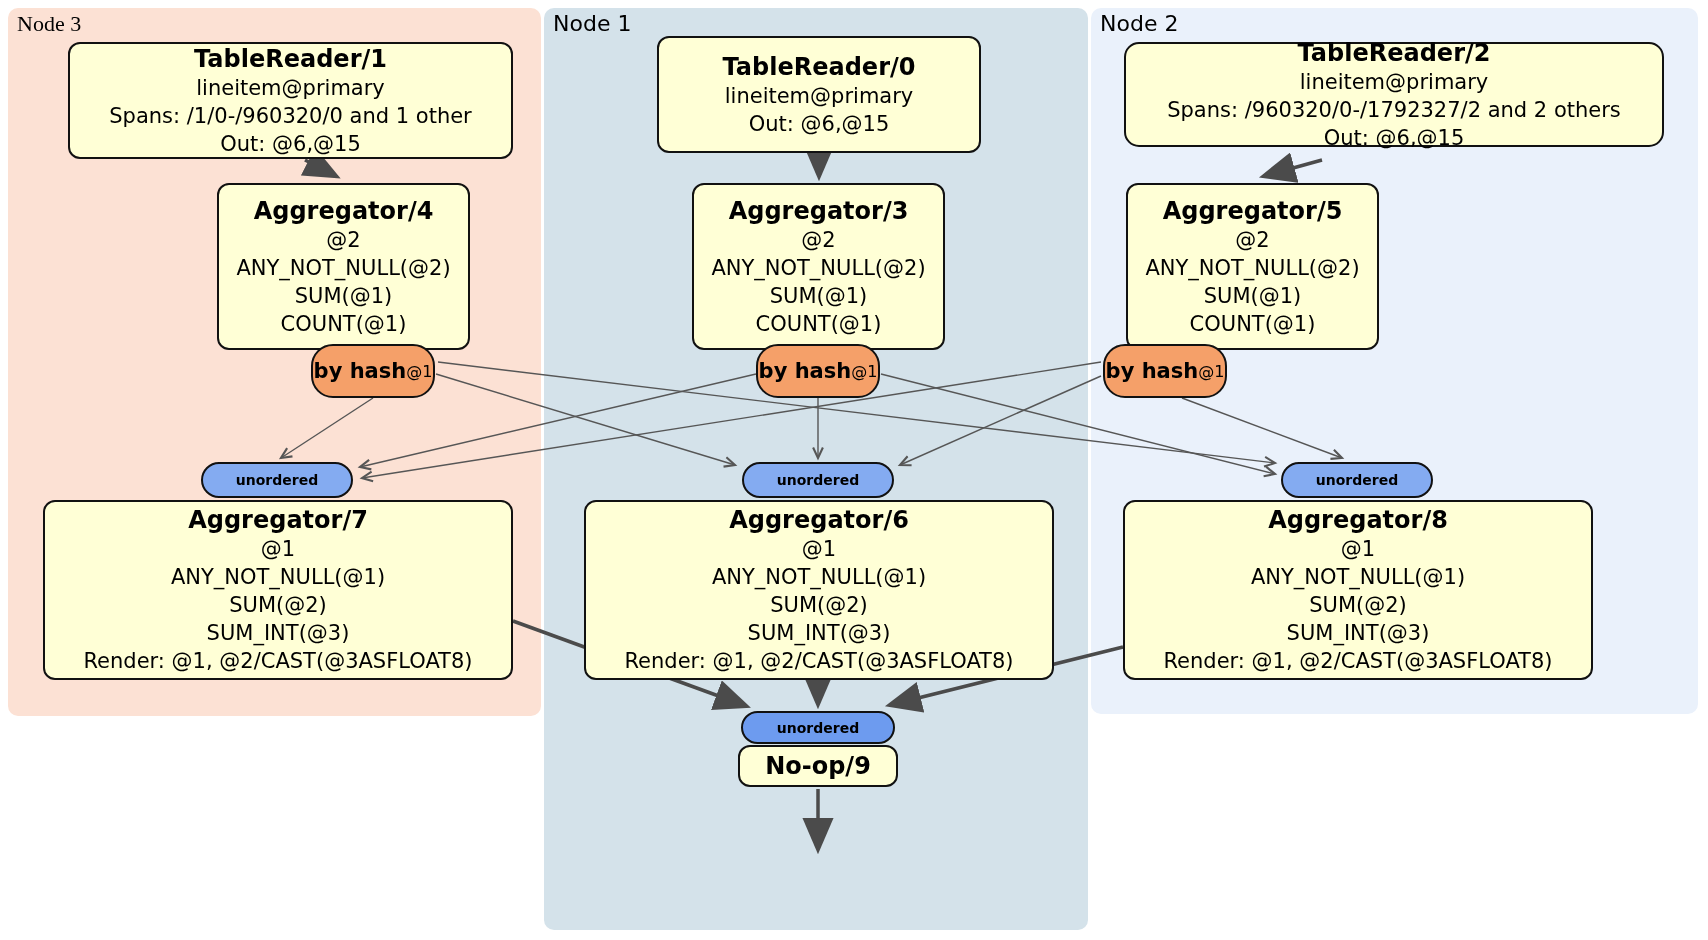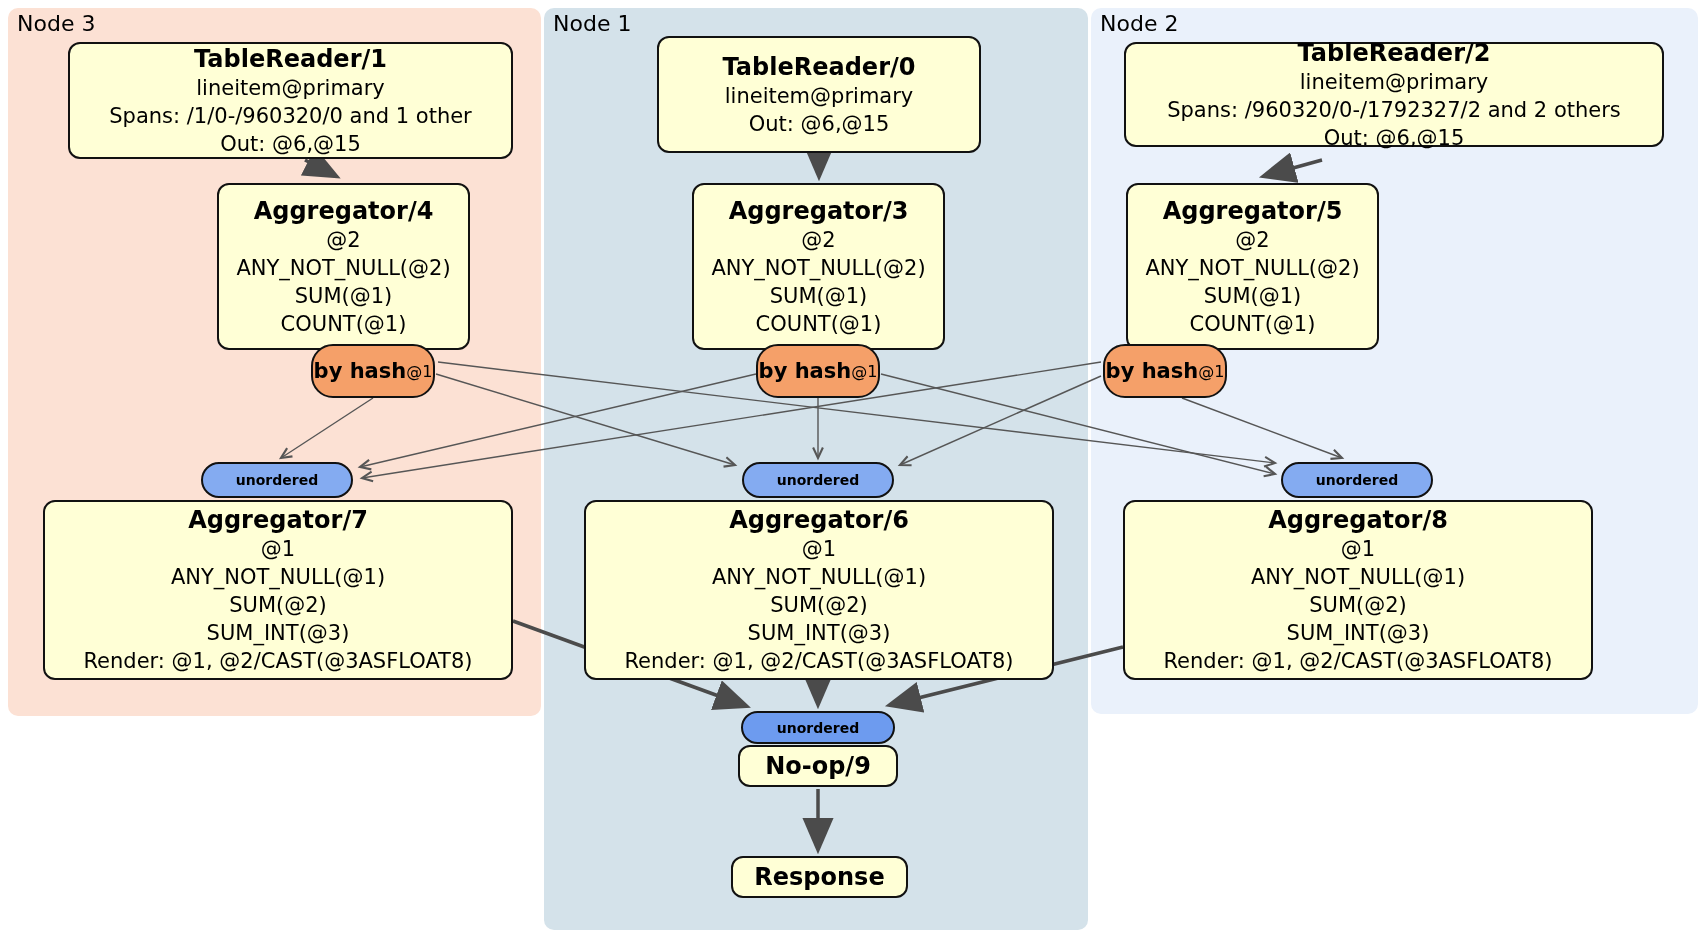--- a/index.html
+++ b/index.html
@@ -33,21 +33,21 @@
 </style>
 </head>
 <body>
 
 <div id="stage">
 
   <div class="panel" style="left:8px;top:8px;width:533px;height:708px;background:#fce1d4;"></div>
   <div class="panel" style="left:544px;top:8px;width:544px;height:922px;background:#d4e2ea;"></div>
   <div class="panel" style="left:1091px;top:8px;width:607px;height:706px;background:#eaf1fb;"></div>
 
-  <div class="panel-label" style="left:17px;top:11px;">Node 3</div>
+  <div class="panel-label" style="left:17px;top:11px;font-family:Liberation Serif, serif;">Node 3</div>
   <div class="panel-label" style="left:553px;top:11px;">Node 1</div>
   <div class="panel-label" style="left:1100px;top:11px;">Node 2</div>
 
   <svg id="edges" width="1708" height="940" viewBox="0 0 1708 940">
     <defs>
       <marker id="ah-thick" markerWidth="11" markerHeight="9" refX="9" refY="4.5" orient="auto">
         <path d="M0,0 L10.5,4.5 L0,9 z" fill="#4b4b4b"></path>
       </marker>
       <marker id="ah-thin" markerWidth="10" markerHeight="9" refX="8" refY="4.5" orient="auto">
         <path d="M0.5,1 L8,4.5 L0.5,8" fill="none" stroke="#565656" stroke-width="1.5"></path>
@@ -81,21 +81,21 @@
     <div class="title">TableReader/1</div>
     <div class="line">lineitem@primary</div>
     <div class="line">Spans: /1/0-/960320/0 and 1 other</div>
     <div class="line">Out: @6,@15</div>
   </div>
   <div class="pbox" style="left:657px;top:36px;width:324px;height:117px;">
     <div class="title">TableReader/0</div>
     <div class="line">lineitem@primary</div>
     <div class="line">Out: @6,@15</div>
   </div>
-  <div class="pbox" style="left:1124px;top:42px;width:540px;height:105px;">
+  <div class="pbox" style="left:1124px;top:42px;width:540px;height:105px;border-radius:15px;">
     <div class="title">TableReader/2</div>
     <div class="line">lineitem@primary</div>
     <div class="line">Spans: /960320/0-/1792327/2 and 2 others</div>
     <div class="line">Out: @6,@15</div>
   </div>
 
   <div class="pbox" style="left:217px;top:183px;width:253px;height:167px;">
     <div class="title">Aggregator/4</div>
     <div class="line">@2</div>
     <div class="line">ANY_NOT_NULL(@2)</div>
@@ -158,17 +158,14 @@
     <div class="line">SUM_INT(@3)</div>
     <div class="line">Render: @1, @2/CAST(@3ASFLOAT8)</div>
   </div>
 
   <div class="sync final" style="left:741px;top:711px;width:154px;height:33px;">unordered</div>
 
   <div class="pbox" style="left:738px;top:745px;width:160px;height:42px;">
     <div class="title">No-op/9</div>
   </div>
 
-  <div class="pbox" style="left:731px;top:856px;width:177px;height:42px;">
-    <div class="title">Response</div>
-  </div>
 
 </div>
 
 </body></html>

